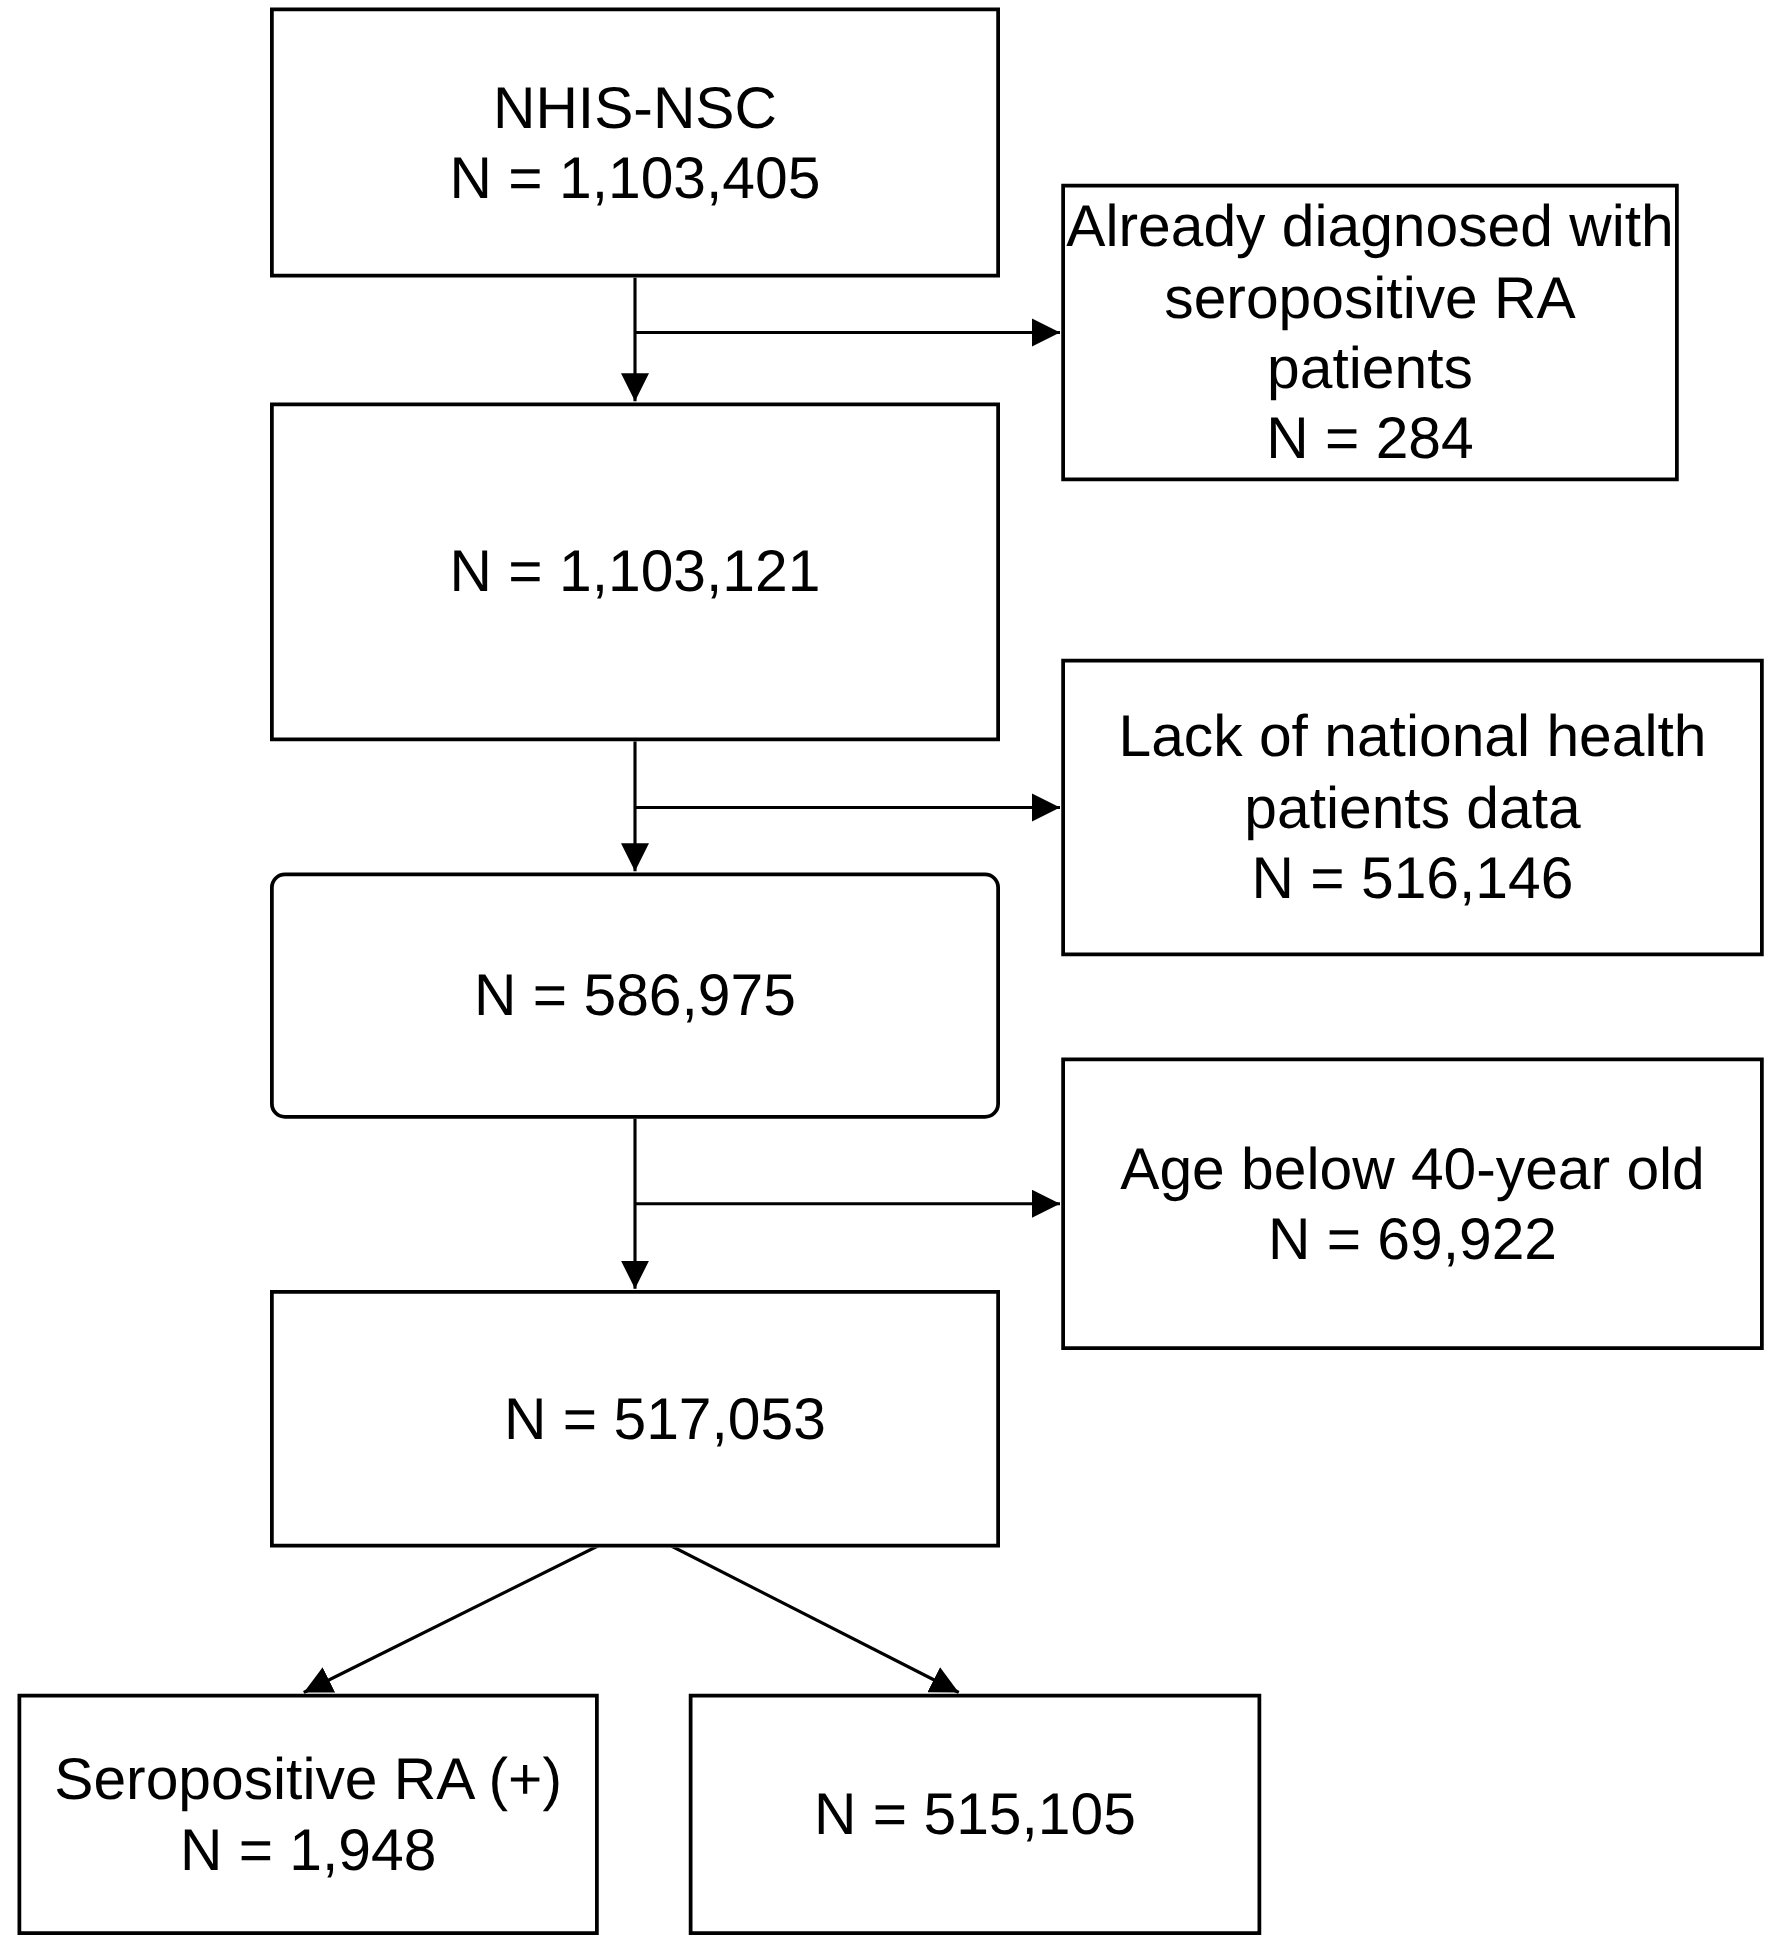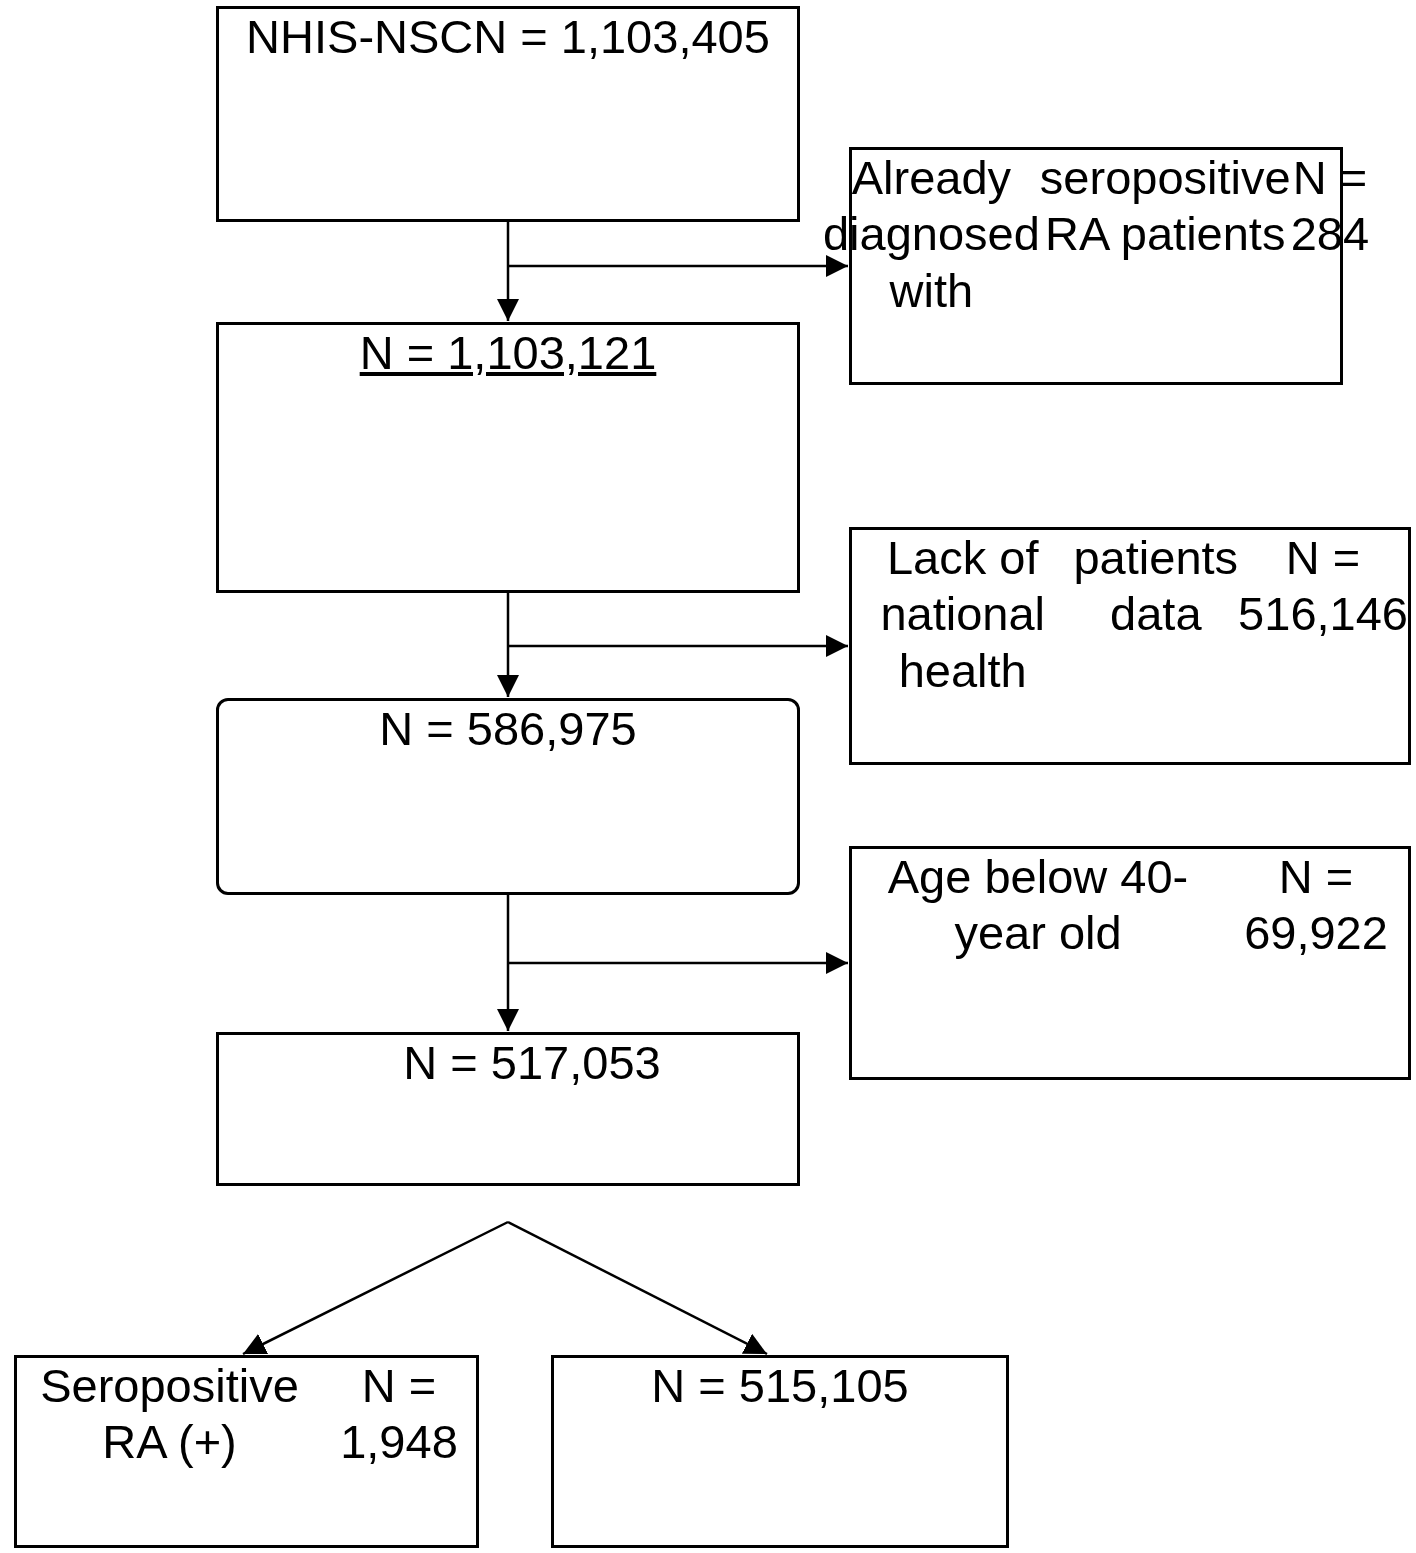--- a/index.html
+++ b/index.html
@@ -25,31 +25,32 @@
     pointer-events: none;
   }
   .connectors line { stroke: var(--line, #000); stroke-width: 2.5; }
   #arrowhead path { fill: var(--line, #000); }
   .node {
     position: absolute;
     box-sizing: border-box;
     border: 3px solid var(--border);
     background: var(--bg);
     display: flex;
+    flex-direction: column;
     justify-content: center;
     text-align: center;
     font-size: 47px;
     line-height: 1.2;
     color: var(--text);
   }
   
   #node-nhis-nsc            { left: 216px; top: 6px;    width: 584px; height: 216px; }
-  #node-after-ra-excl       { left: 216px; top: 322px;  width: 584px; height: 271px; text-decoration: underline; }
+  #node-after-ra-excl       { left: 216px; top: 322px;  width: 584px; height: 271px; }
   #node-after-screen-excl   { left: 216px; top: 698px;  width: 584px; height: 197px; border-radius: 12px; }
-  #node-after-age-excl      { left: 216px; top: 1032px; width: 584px; height: 154px; padding-left: 48px; }
+  #node-after-age-excl      { left: 216px; top: 1032px; width: 584px; height: 206px; padding-left: 48px; }
   #node-excl-diagnosed      { left: 849px; top: 147px;  width: 494px; height: 238px; }
   #node-excl-screening      { left: 849px; top: 527px;  width: 562px; height: 238px; }
   #node-excl-age            { left: 849px; top: 846px;  width: 562px; height: 234px; }
   #node-ra-positive         { left: 3px;   top: 1355px; width: 465px; height: 193px; margin-left: 11px; }
   #node-ra-negative         { left: 551px; top: 1355px; width: 458px; height: 193px; }
 </style>
 </head>
 <body>
 
 <div class="canvas">

